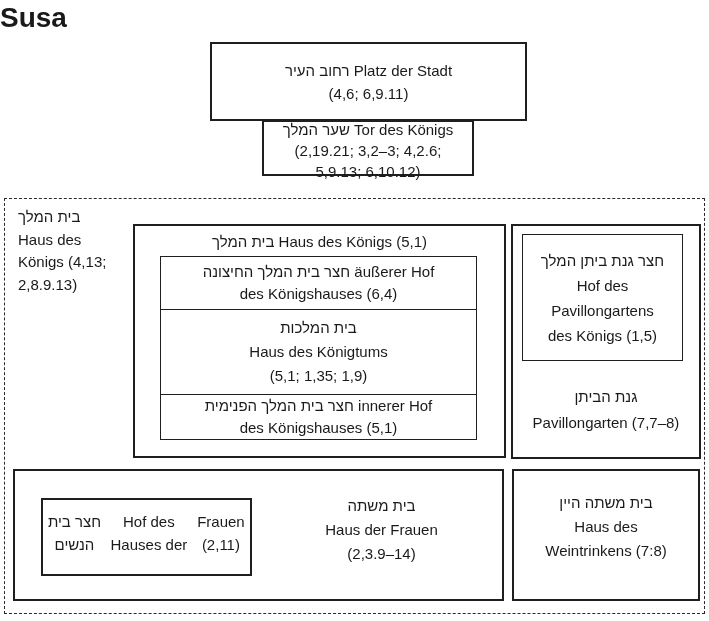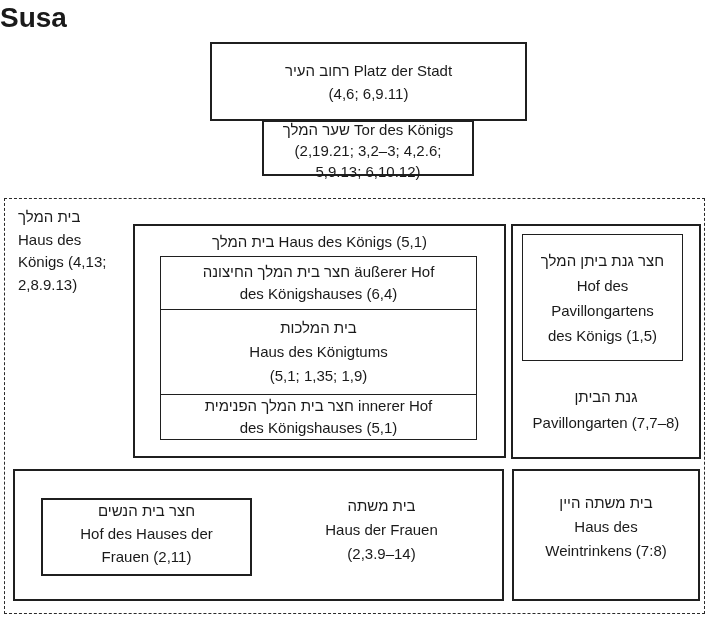--- a/index.html
+++ b/index.html
@@ -45,21 +45,21 @@
   #pavilion-area { left:511px; top:224px; width:190px; height:235px; justify-content:flex-start; }
   #pavilion-court {
     position:absolute; left:9px; top:8px; width:161px; height:127px;
     border:1.5px solid var(--border); display:flex; flex-direction:column;
     align-items:center; justify-content:center; text-align:center; line-height:25px;
   }
   #pavilion-garden { position:absolute; left:0; right:0; top:158px; text-align:center; line-height:26px; }
   #womens-house { left:13px; top:469px; width:491px; height:132px; }
   #womens-court {
     position:absolute; left:26px; top:27px; width:211px; height:78px;
-    border:2px solid var(--border); display:flex; flex-direction:column;
+    border:2px solid var(--border); display:flex; flex-direction:row;
     align-items:center; justify-content:center; text-align:center;
     line-height:23px; padding-bottom:8px;
   }
   #womens-main {
     position:absolute; left:250px; right:4px; top:0; bottom:0;
     display:flex; flex-direction:column; align-items:center; justify-content:center;
     text-align:center; line-height:24px; padding-bottom:10px;
   }
   #wine-house { left:512px; top:469px; width:188px; height:132px; line-height:24px; padding-bottom:16px; }
 </style>

